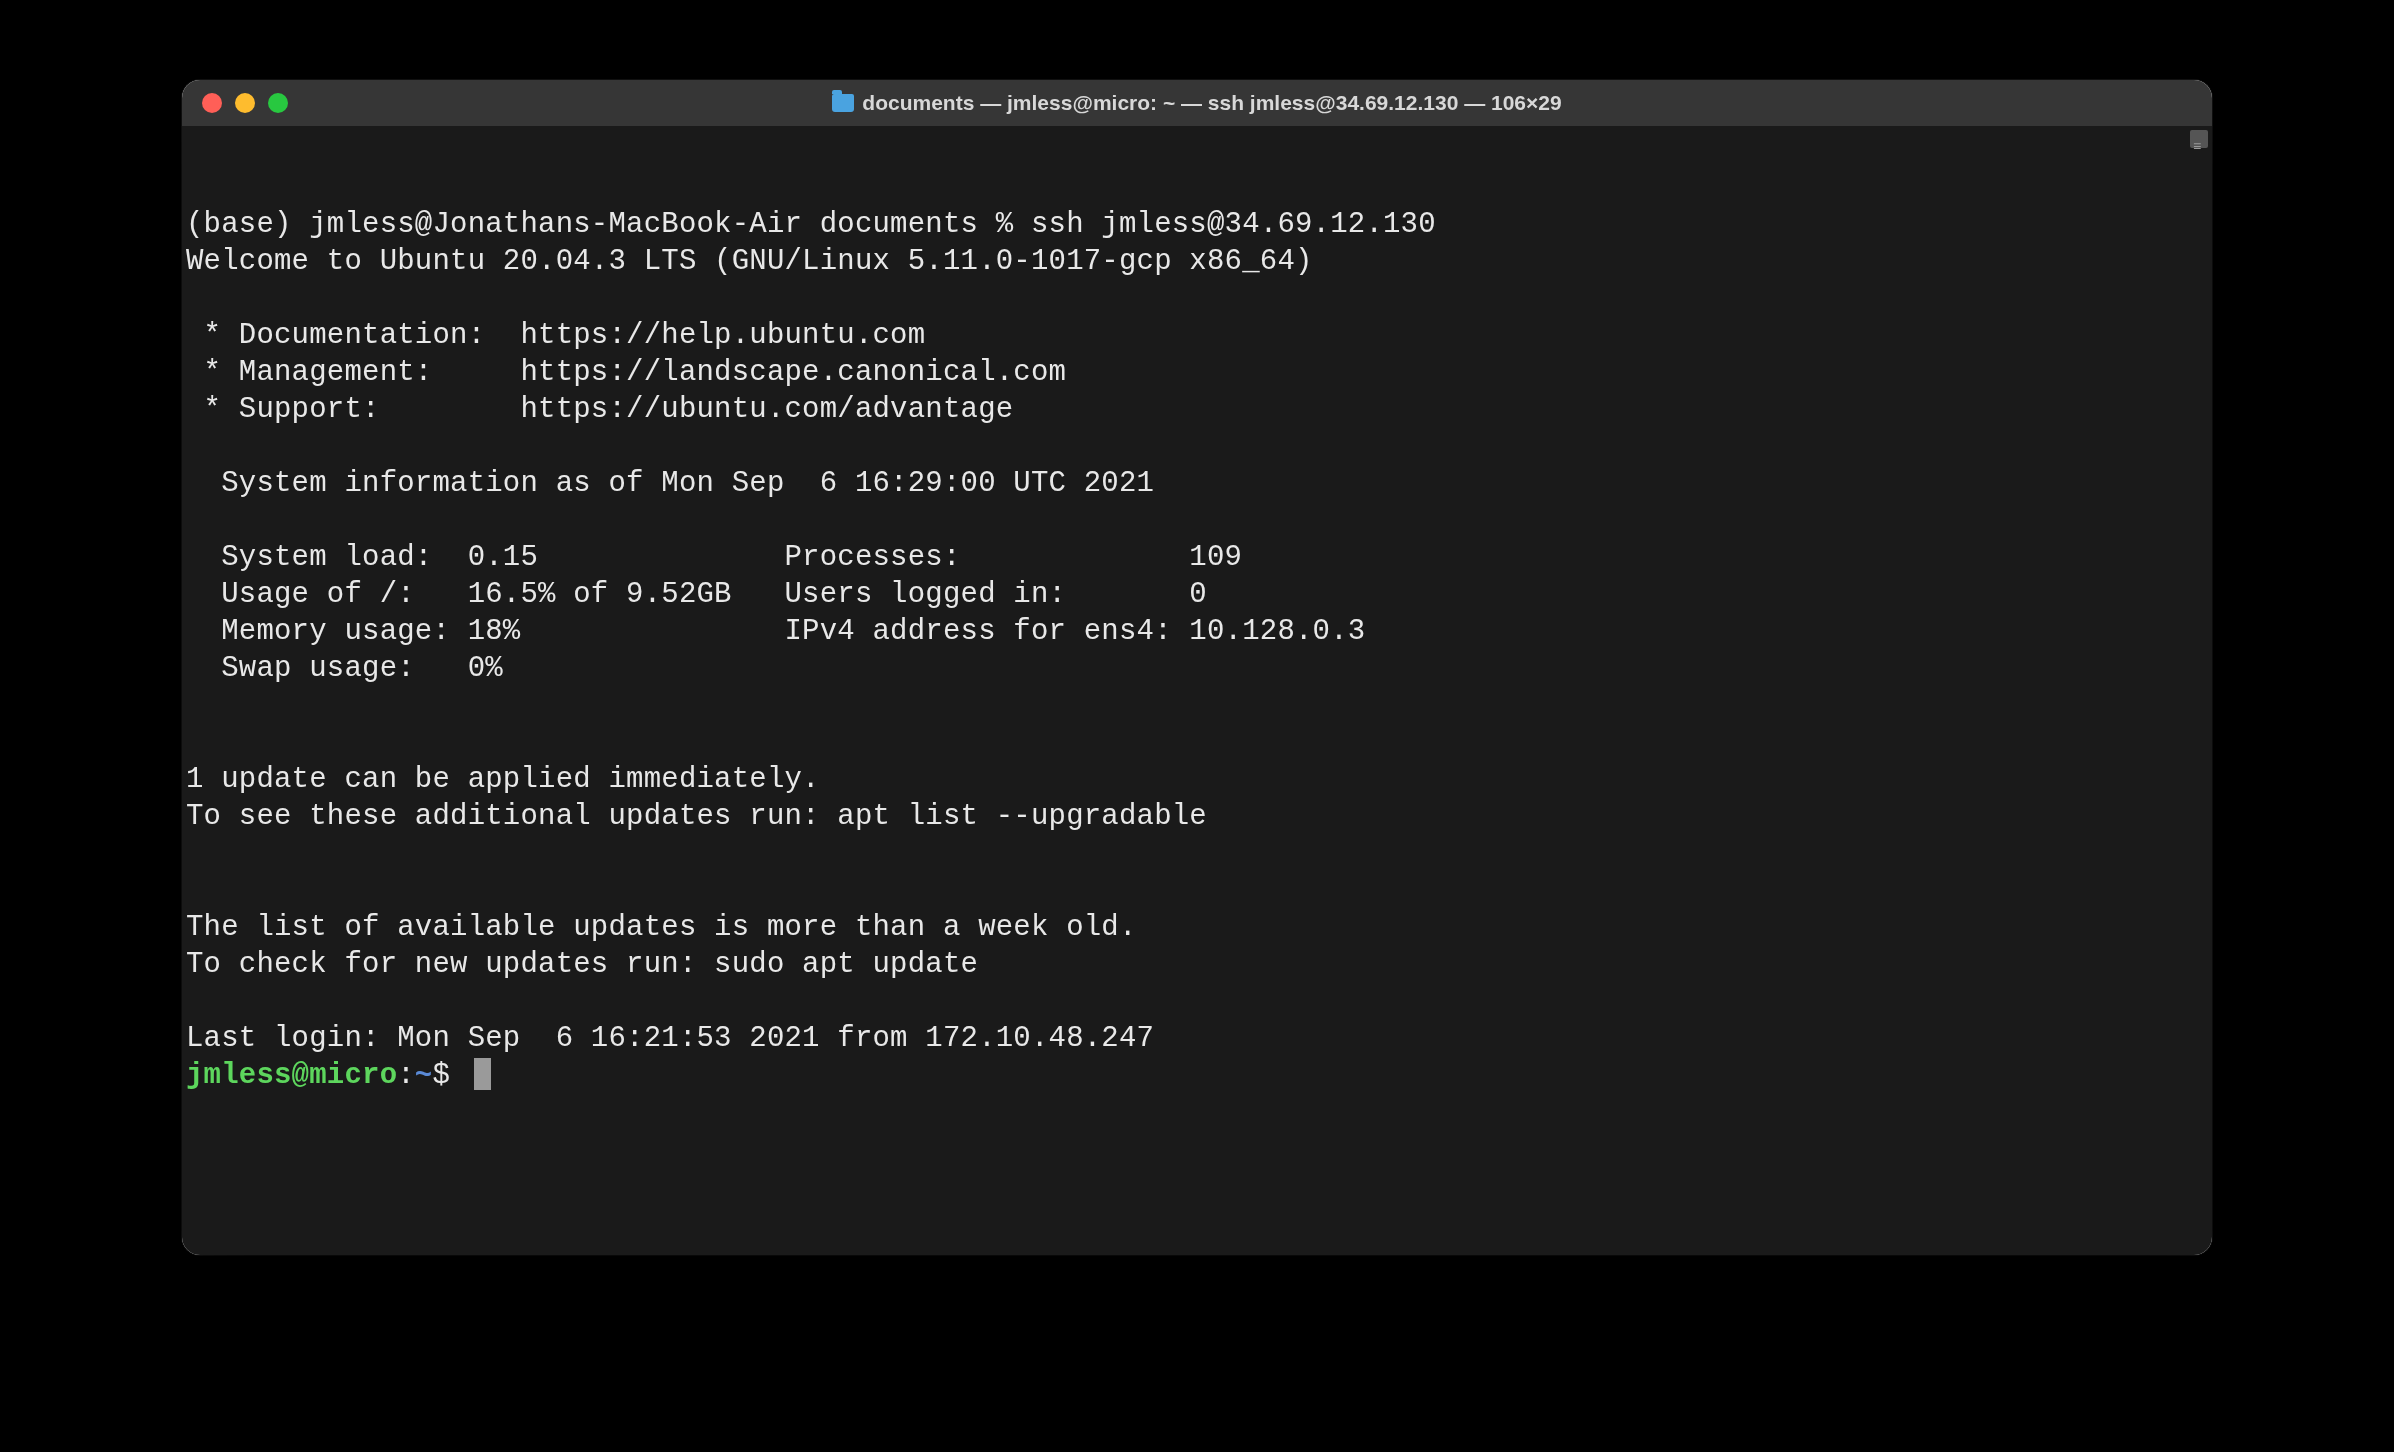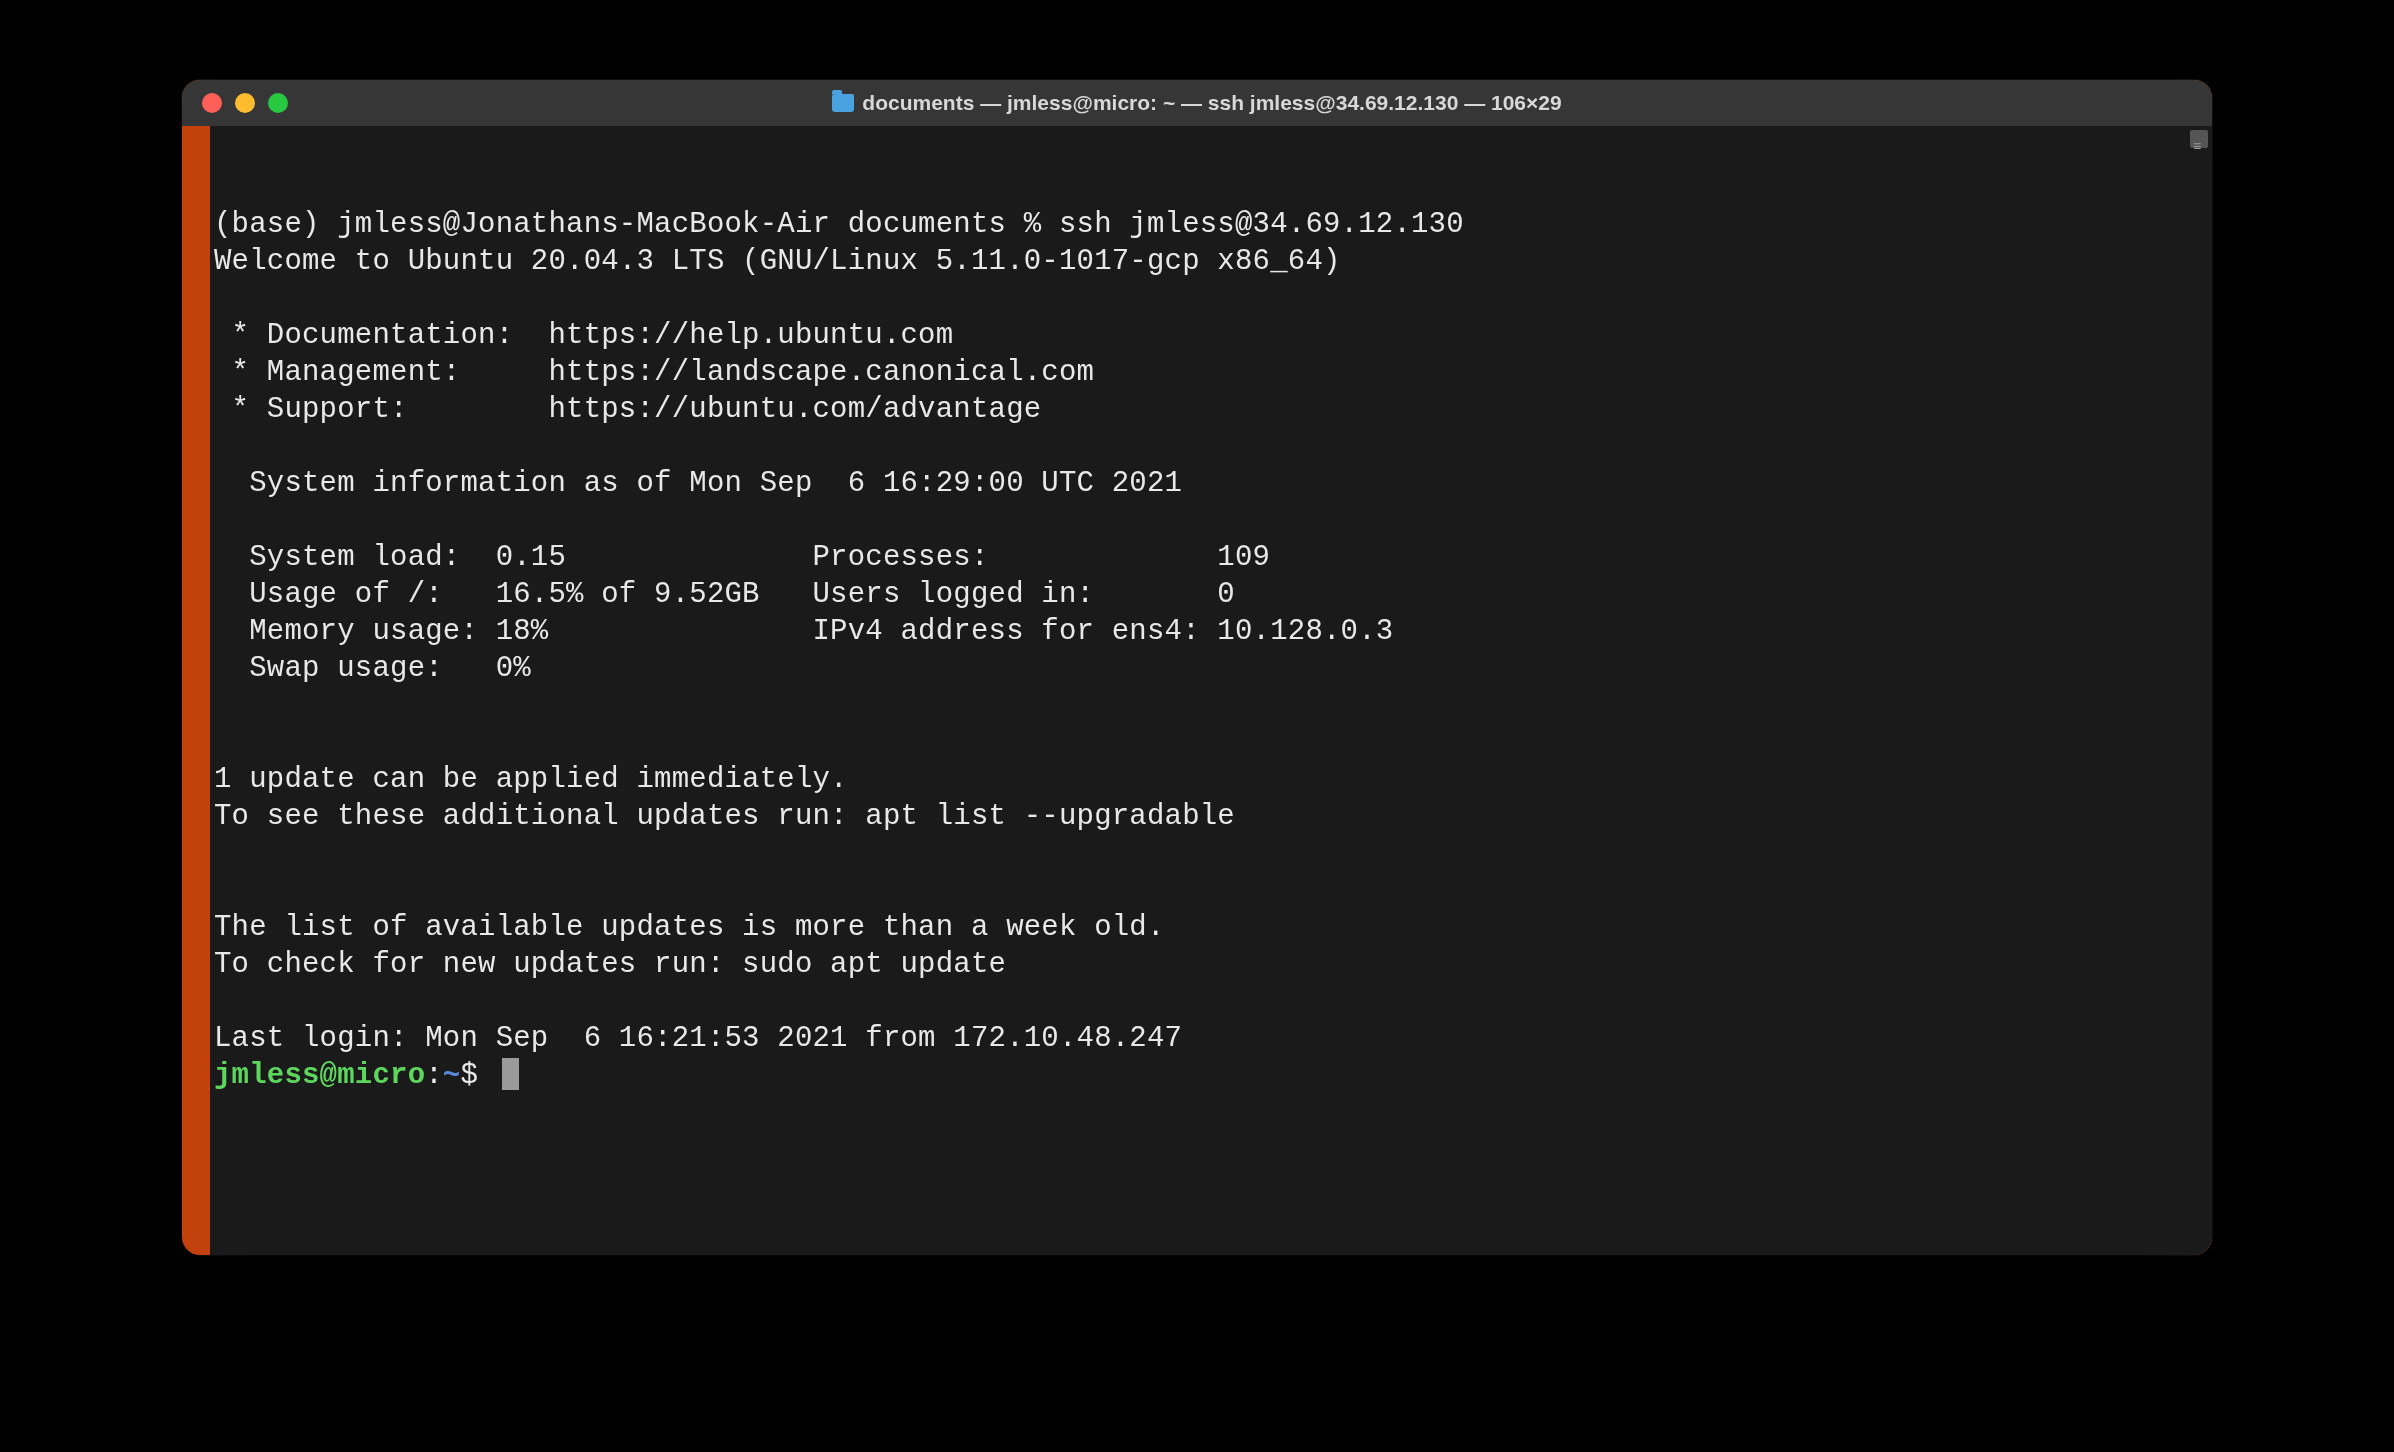--- a/index.html
+++ b/index.html
@@ -13,21 +13,21 @@
       height: 1452px;
       display: flex;
       align-items: flex-start;
       justify-content: center;
       padding-top: 80px;
       font-family: "SF Mono", Menlo, Monaco, "Courier New", monospace;
     }
     .window {
       width: 2030px;
       height: 1175px;
-      background: #c2410c;
+      background: #ffffff;
       border-radius: 18px;
       overflow: hidden;
       box-shadow: 0 30px 90px rgba(0,0,0,0.8), 0 0 0 1px rgba(255,255,255,0.08);
       display: flex;
       flex-direction: column;
       position: relative;
     }
     .titlebar {
       height: 46px;
       background: #363636;
@@ -87,21 +87,20 @@
       flex: 1;
       background: #1a1a1a;
       padding: 6px 4px;
       font-size: 29px;
       line-height: 37px;
       color: #e8e8e8;
       white-space: pre;
       overflow: hidden;
       position: relative;
       letter-spacing: 0.2px;
-      margin-left: 28px;
     }
     .scroll-indicator {
       position: absolute;
       right: 4px;
       top: 4px;
       width: 18px;
       height: 18px;
       background: #555;
       border-radius: 2px;
     }

